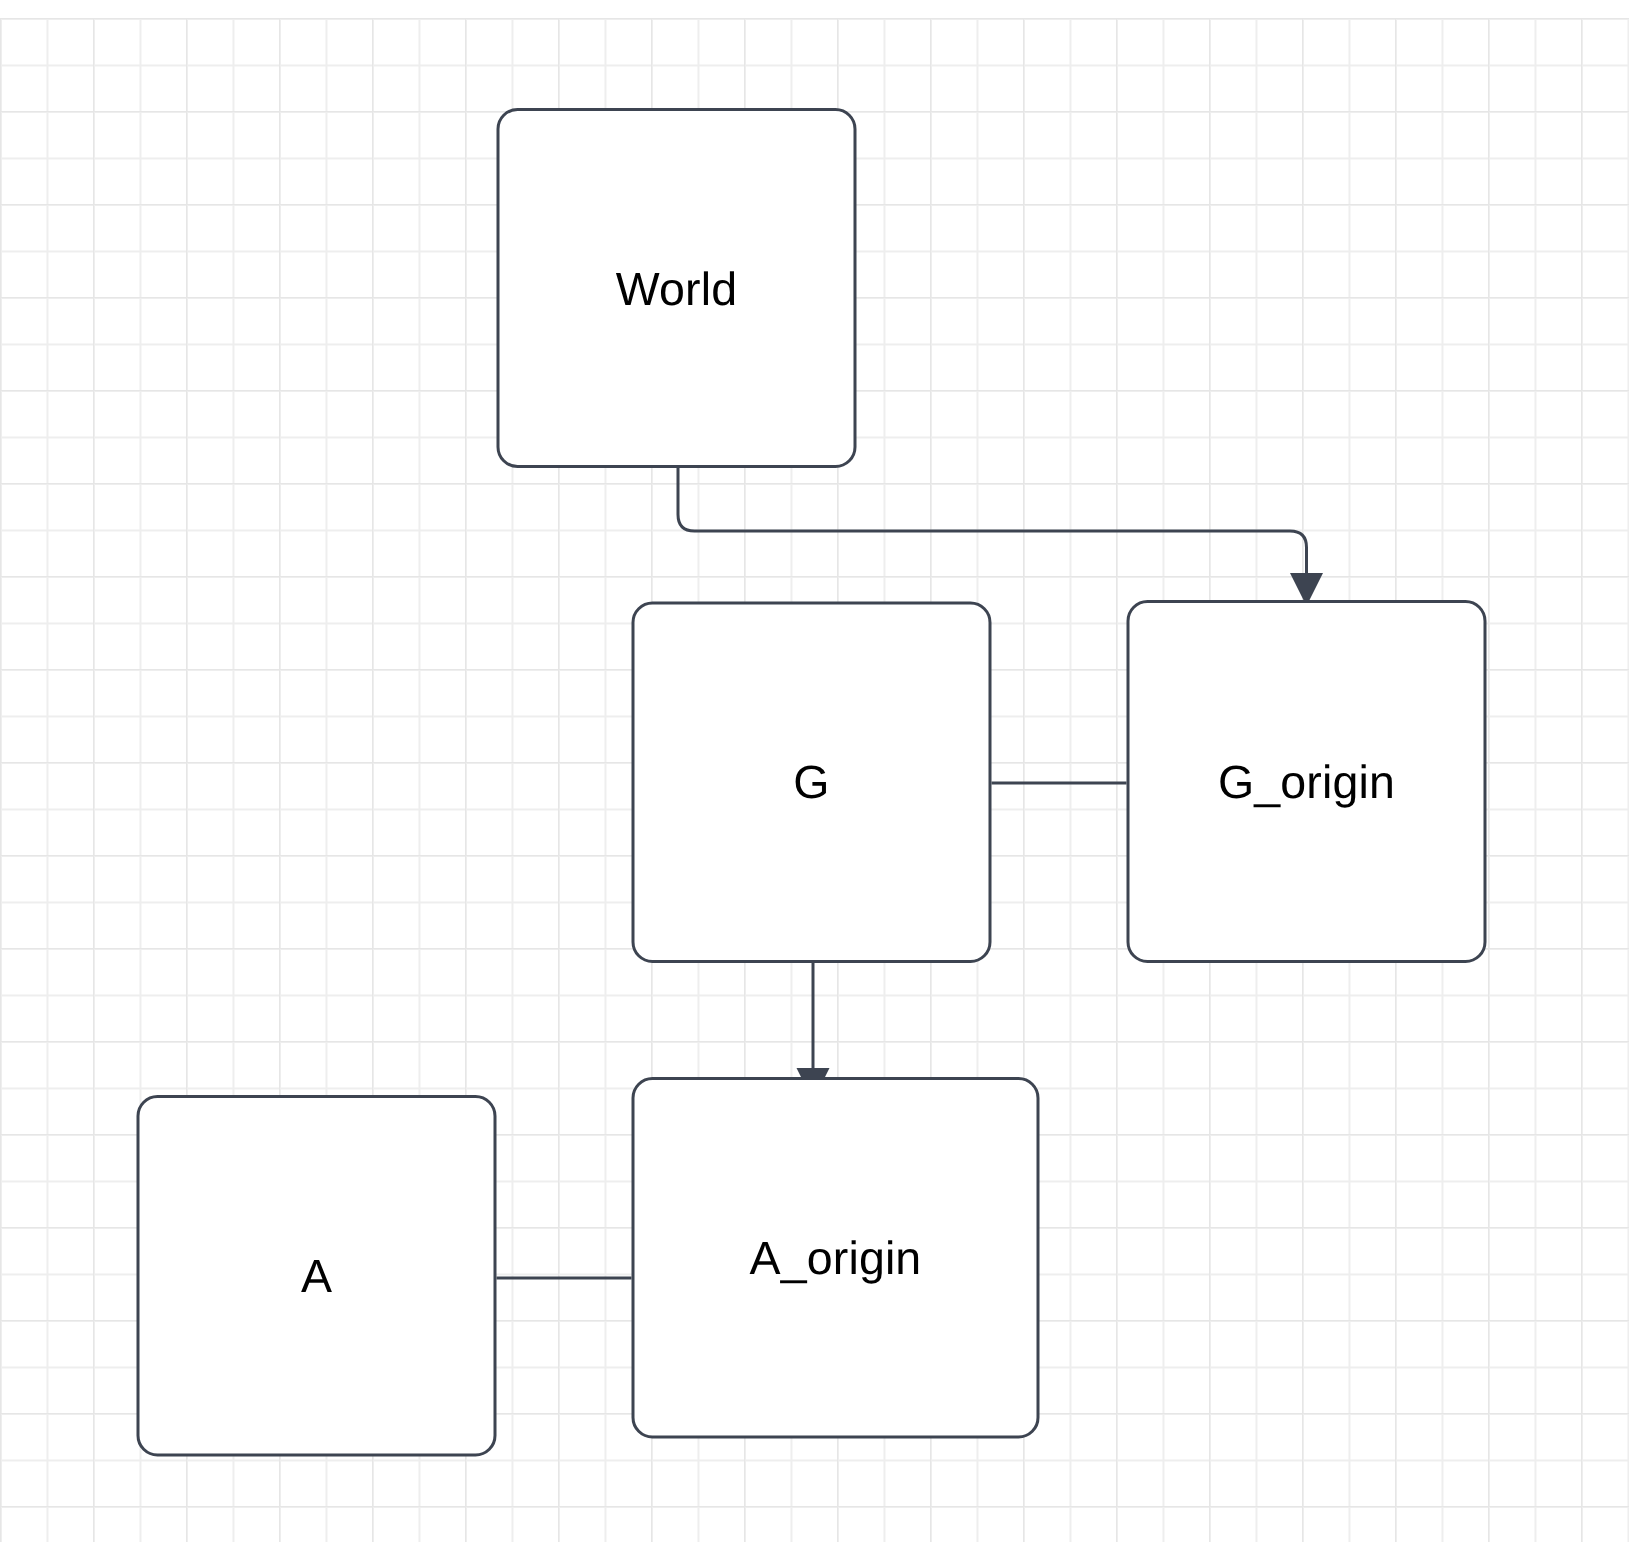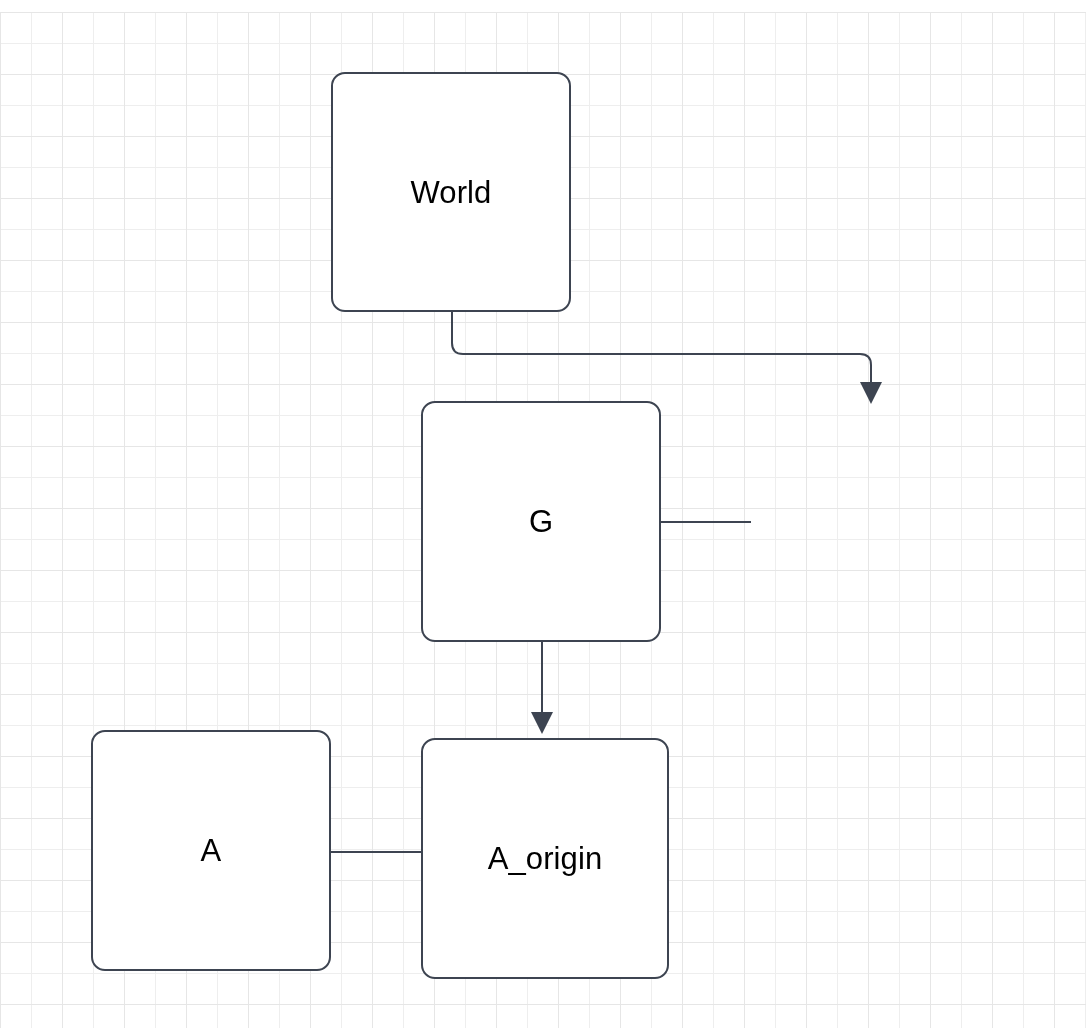--- a/index.html
+++ b/index.html
@@ -81,22 +81,25 @@
   </svg>
 
   <div class="node" style="left: 331px; top: 60px; width: 240px; height: 240px;">
     <span class="node-label">World</span>
   </div>
 
   <div class="node" style="left: 421px; top: 389px; width: 240px; height: 241px;">
     <span class="node-label">G</span>
   </div>
 
+  <div class="node" style="left: 751px; top: 388px; width: 240px; height: 242px;">
+    <span class="node-label">G_origin</span>
+  </div>
 
   <div class="node" style="left: 91px; top: 718px; width: 240px; height: 241px;">
     <span class="node-label">A</span>
   </div>
 
-  <div class="node" style="left: 421px; top: 726px; width: 248px; height: 241px; justify-content: center;">
+  <div class="node" style="left: 421px; top: 706px; width: 272px; height: 241px; justify-content: center;">
     <span class="node-label">A_origin</span>
   </div>
 
 </div>
 
 </body></html>

